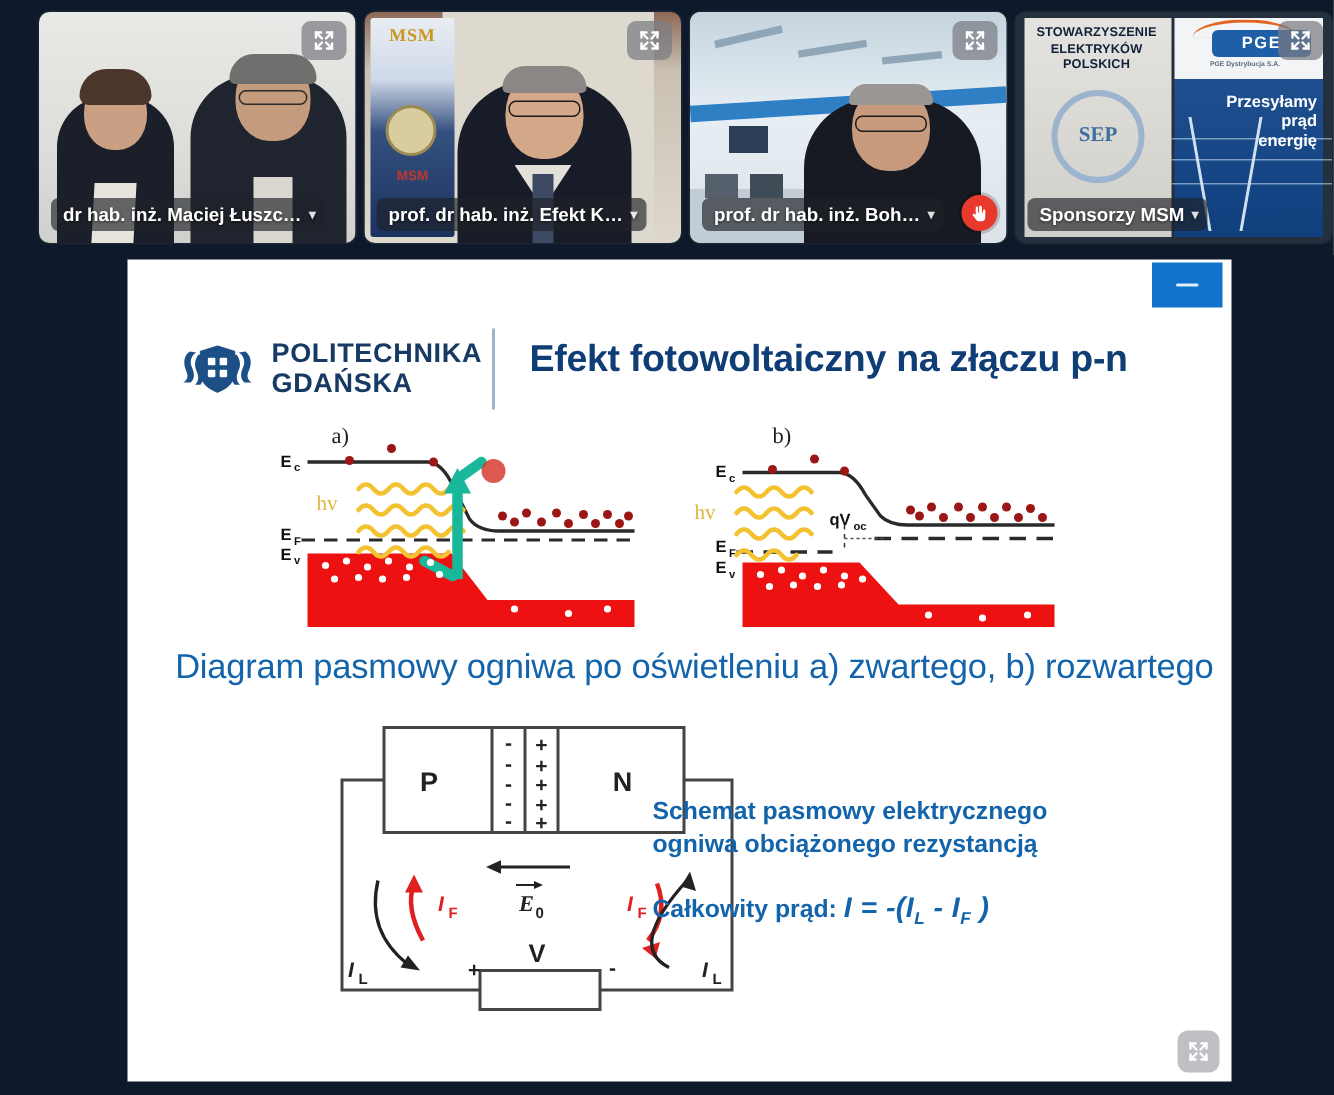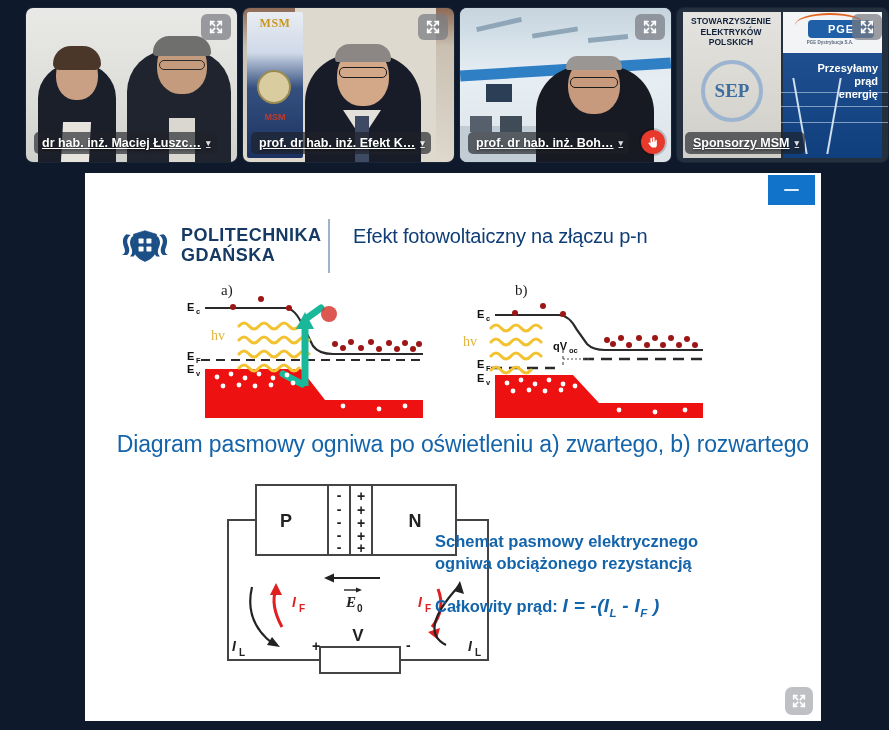--- a/index.html
+++ b/index.html
@@ -34,21 +34,20 @@
   .namebar {
     position: absolute; left: 8px; bottom: 8px;
     max-width: 186px; height: 22px;
     background: rgba(30,33,39,0.66);
     border-radius: 5px;
     display: flex; align-items: center; gap: 5px;
     padding: 0 6px 0 8px;
     color: #fff; font-size: 12.5px; font-weight: 600;
     white-space: nowrap; overflow: hidden;
     text-shadow: 0 1px 2px rgba(0,0,0,.6);
-    text-decoration: underline;
   }
   .namebar .caret { font-size: 9px; opacity: .85; margin-left: auto; }
 
   .speak-badge {
     position: absolute; right: 6px; bottom: 8px;
     width: 24px; height: 24px; border-radius: 50%;
     background: #e8392d; display: flex; align-items: center; justify-content: center;
     box-shadow: 0 0 0 2px rgba(0,0,0,.18);
   }
   .speak-badge svg { width: 13px; height: 13px; }
@@ -125,21 +124,21 @@
   .t4-bg { position:absolute; inset:0; background:#25303f; }
   .t4-left { position:absolute; left:6px; top:4px; width:98px; bottom:4px;
              background:linear-gradient(180deg,#e4e3df 0%,#cfcec8 100%); }
   .t4-right { position:absolute; left:106px; top:4px; right:6px; bottom:4px;
               background:linear-gradient(180deg,#f2f4f6 0%,#f2f4f6 28%,#1f4f8f 28%,#0f3f7d 100%); }
   .t4-ttl { position:absolute; left:8px; top:8px; width:92px; text-align:center;
             color:#11213a; font-size:8.5px; font-weight:800; line-height:1.25; letter-spacing:.1px; }
   .t4-sep { position:absolute; left:24px; top:52px; width:62px; height:62px;
             border-radius:50%; border:4px solid #9cb4cf; display:flex;
             align-items:center; justify-content:center; color:#3e6e9e;
-            font-size:19px; font-weight:800; font-family:"Liberation Serif", serif; }
+            font-size:14px; font-weight:800; font-family:"Liberation Serif", serif; }
   .t4-pge { position:absolute; left:120px; top:12px; width:66px; height:18px;
             border-radius:4px; background:#1f5fa8; color:#fff; font-size:11px;
             font-weight:800; display:flex; align-items:center;
             justify-content:center; letter-spacing:1px;margin-left:11px; }
   .t4-arc { position:absolute; left:118px; top:5px; width:70px; height:12px;
             border-top:2.5px solid #e3641e; border-radius:50%/100% 100% 0 0; }
   .t4-sub { position:absolute; left:118px; top:32px; width:70px; text-align:center;
             color:#5a6a7c; font-size:4.5px; font-weight:700; }
   .t4-slg { position:absolute; right:10px; top:54px; width:62px; text-align:right;
             color:#fff; font-size:11px; font-weight:700; line-height:1.18; }
@@ -170,21 +169,21 @@
   #fullscreen-btn svg { width: 16px; height: 16px; }
 
   
   .slide-header { position: absolute; left: 0; top: 42px; width: 736px; height: 62px; }
   .logo-wrap { position:absolute; left:31px; top:10px; display:flex; align-items:center; gap:7px; }
   .crest { width: 58px; height: 40px; }
   .logo-text { color:#163a63; font-size:18px; font-weight:700; line-height:1.12; letter-spacing:.45px; }
   .hdr-divider { position:absolute; left:243px; top:4px; width:1.6px; height:54px; background:#9fb4cc; }
   #slide-title {
     position:absolute; left:268px; top:10px; width:452px;
-    color:#0f3d76; font-size:20px; font-weight:400; letter-spacing:-.2px;
+    color:#0f3d76; font-size:25px; font-weight:700; letter-spacing:-.2px;
     white-space:nowrap;
   }
 
   
   .bands { position:absolute; left:0; top:105px; width:736px; height:140px; }
   .band-svg { position:absolute; top:0; }
   #band-a { left:98px; }
   #band-b { left:378px; }
 
   

